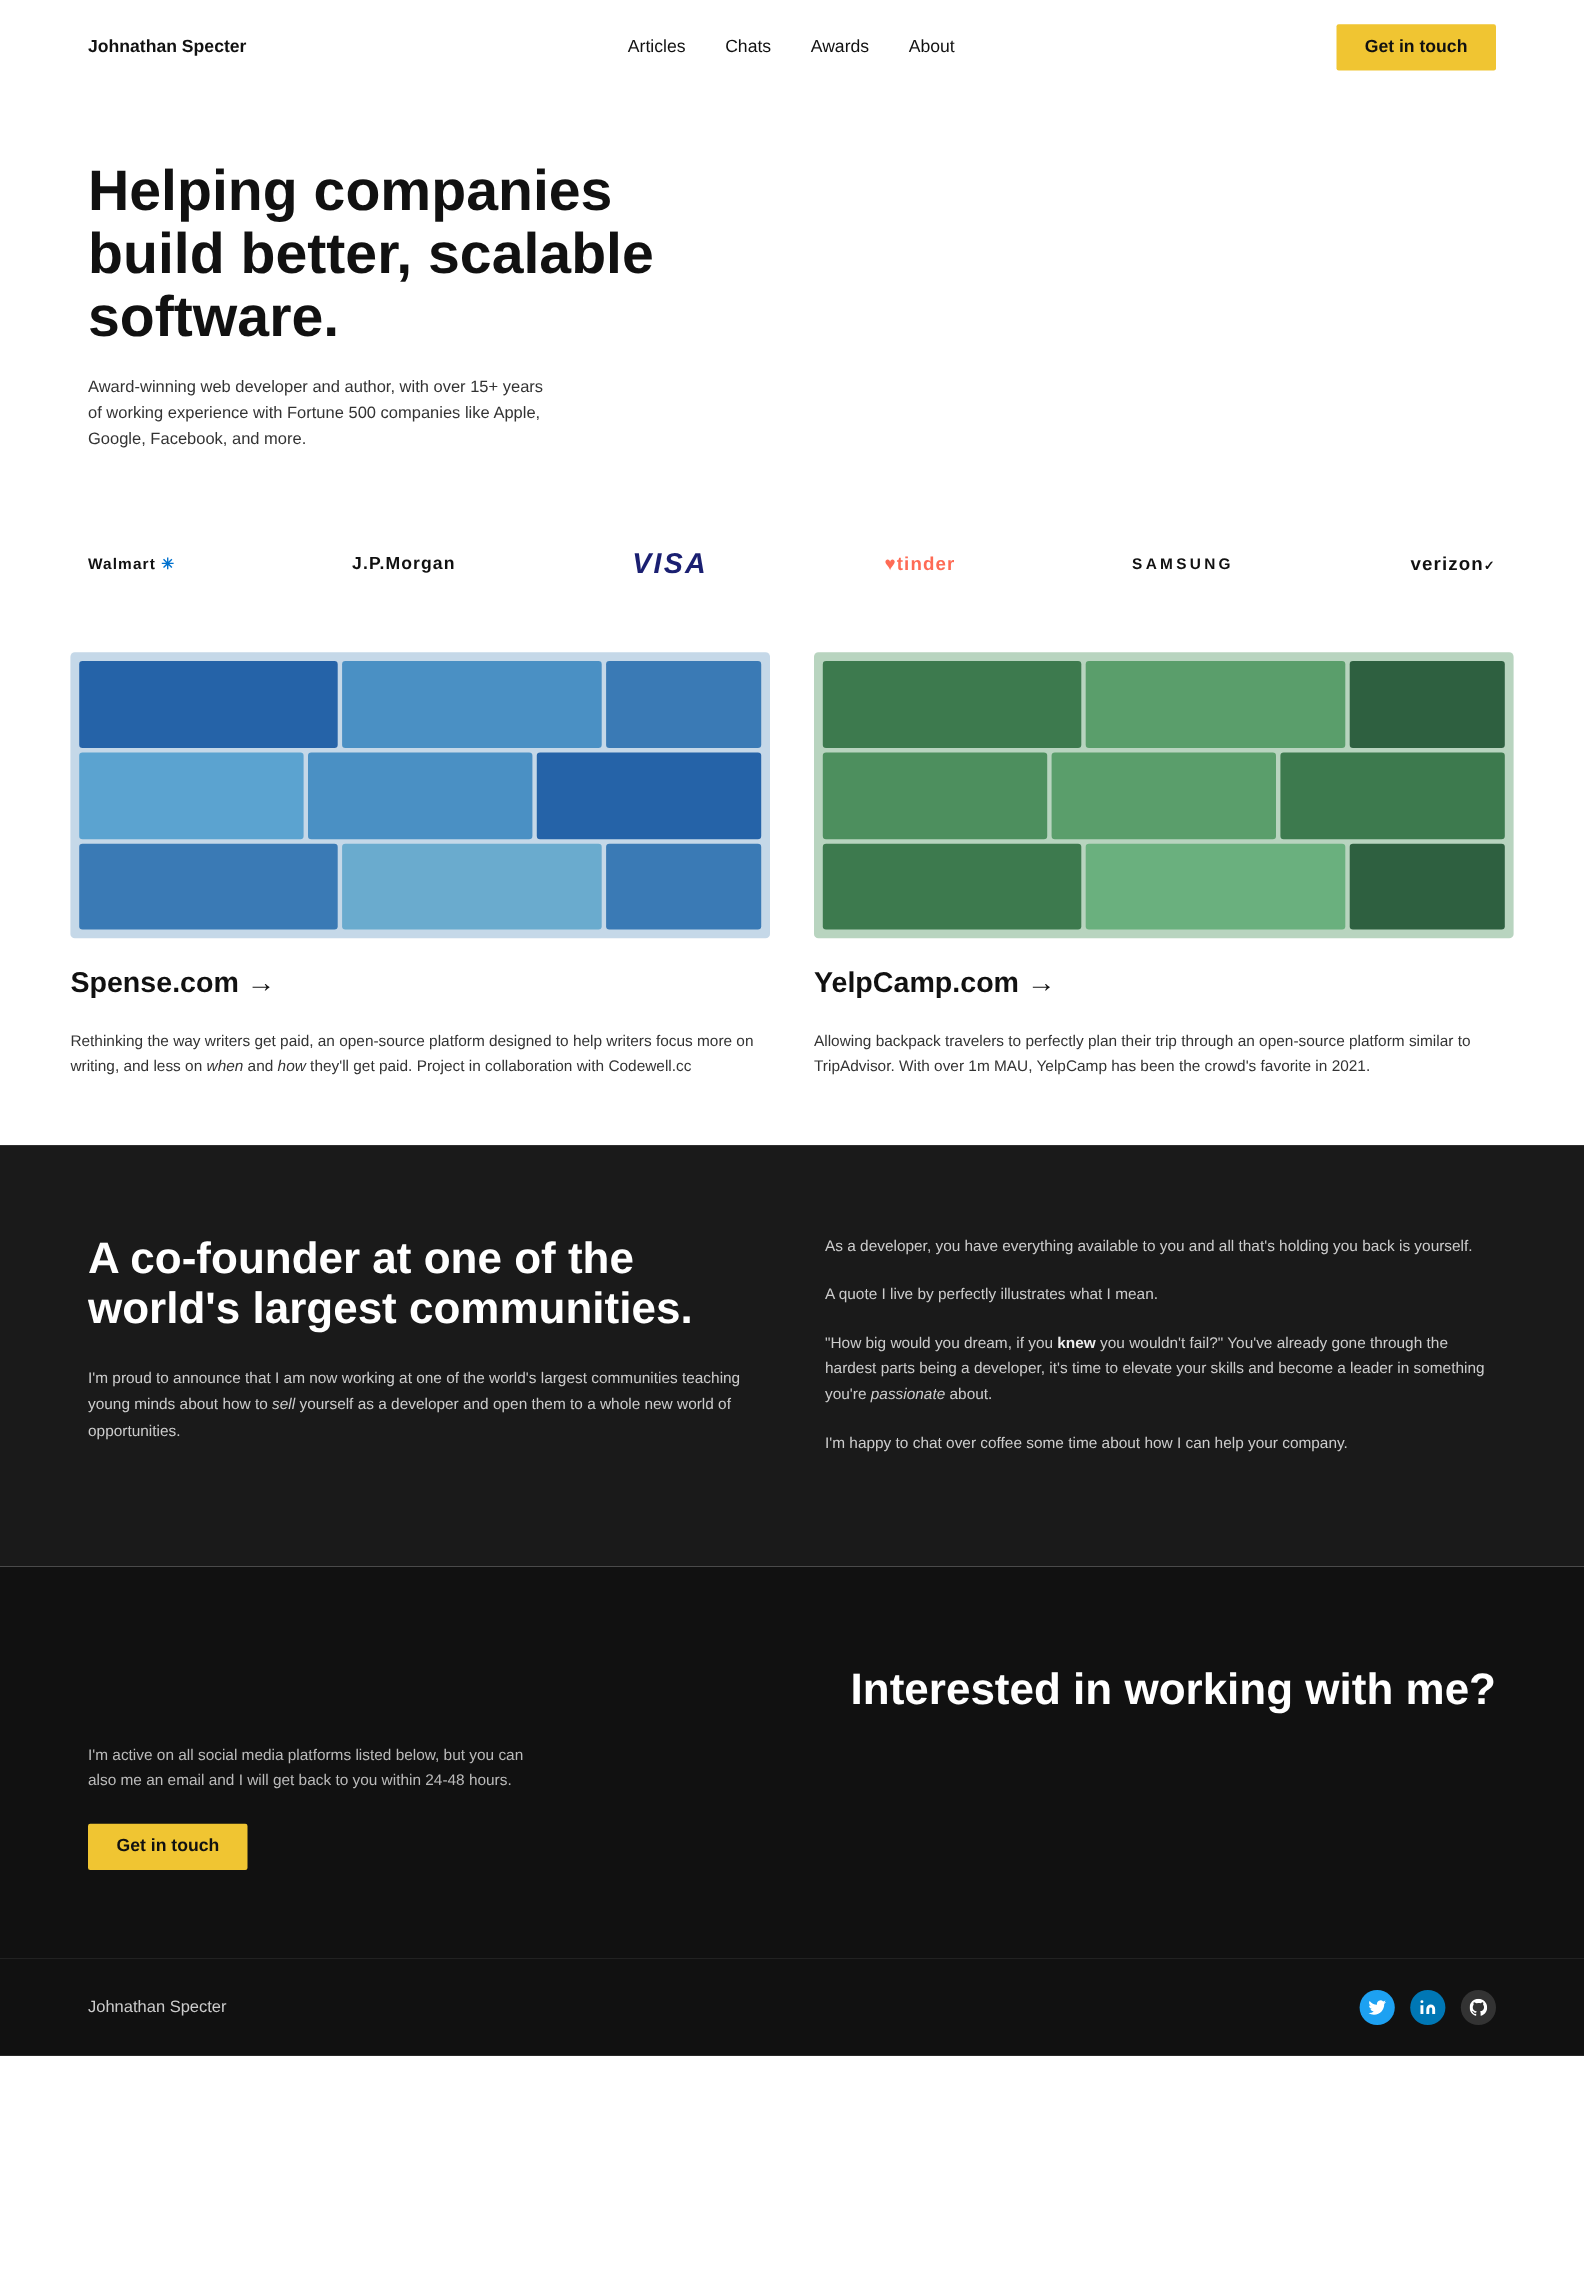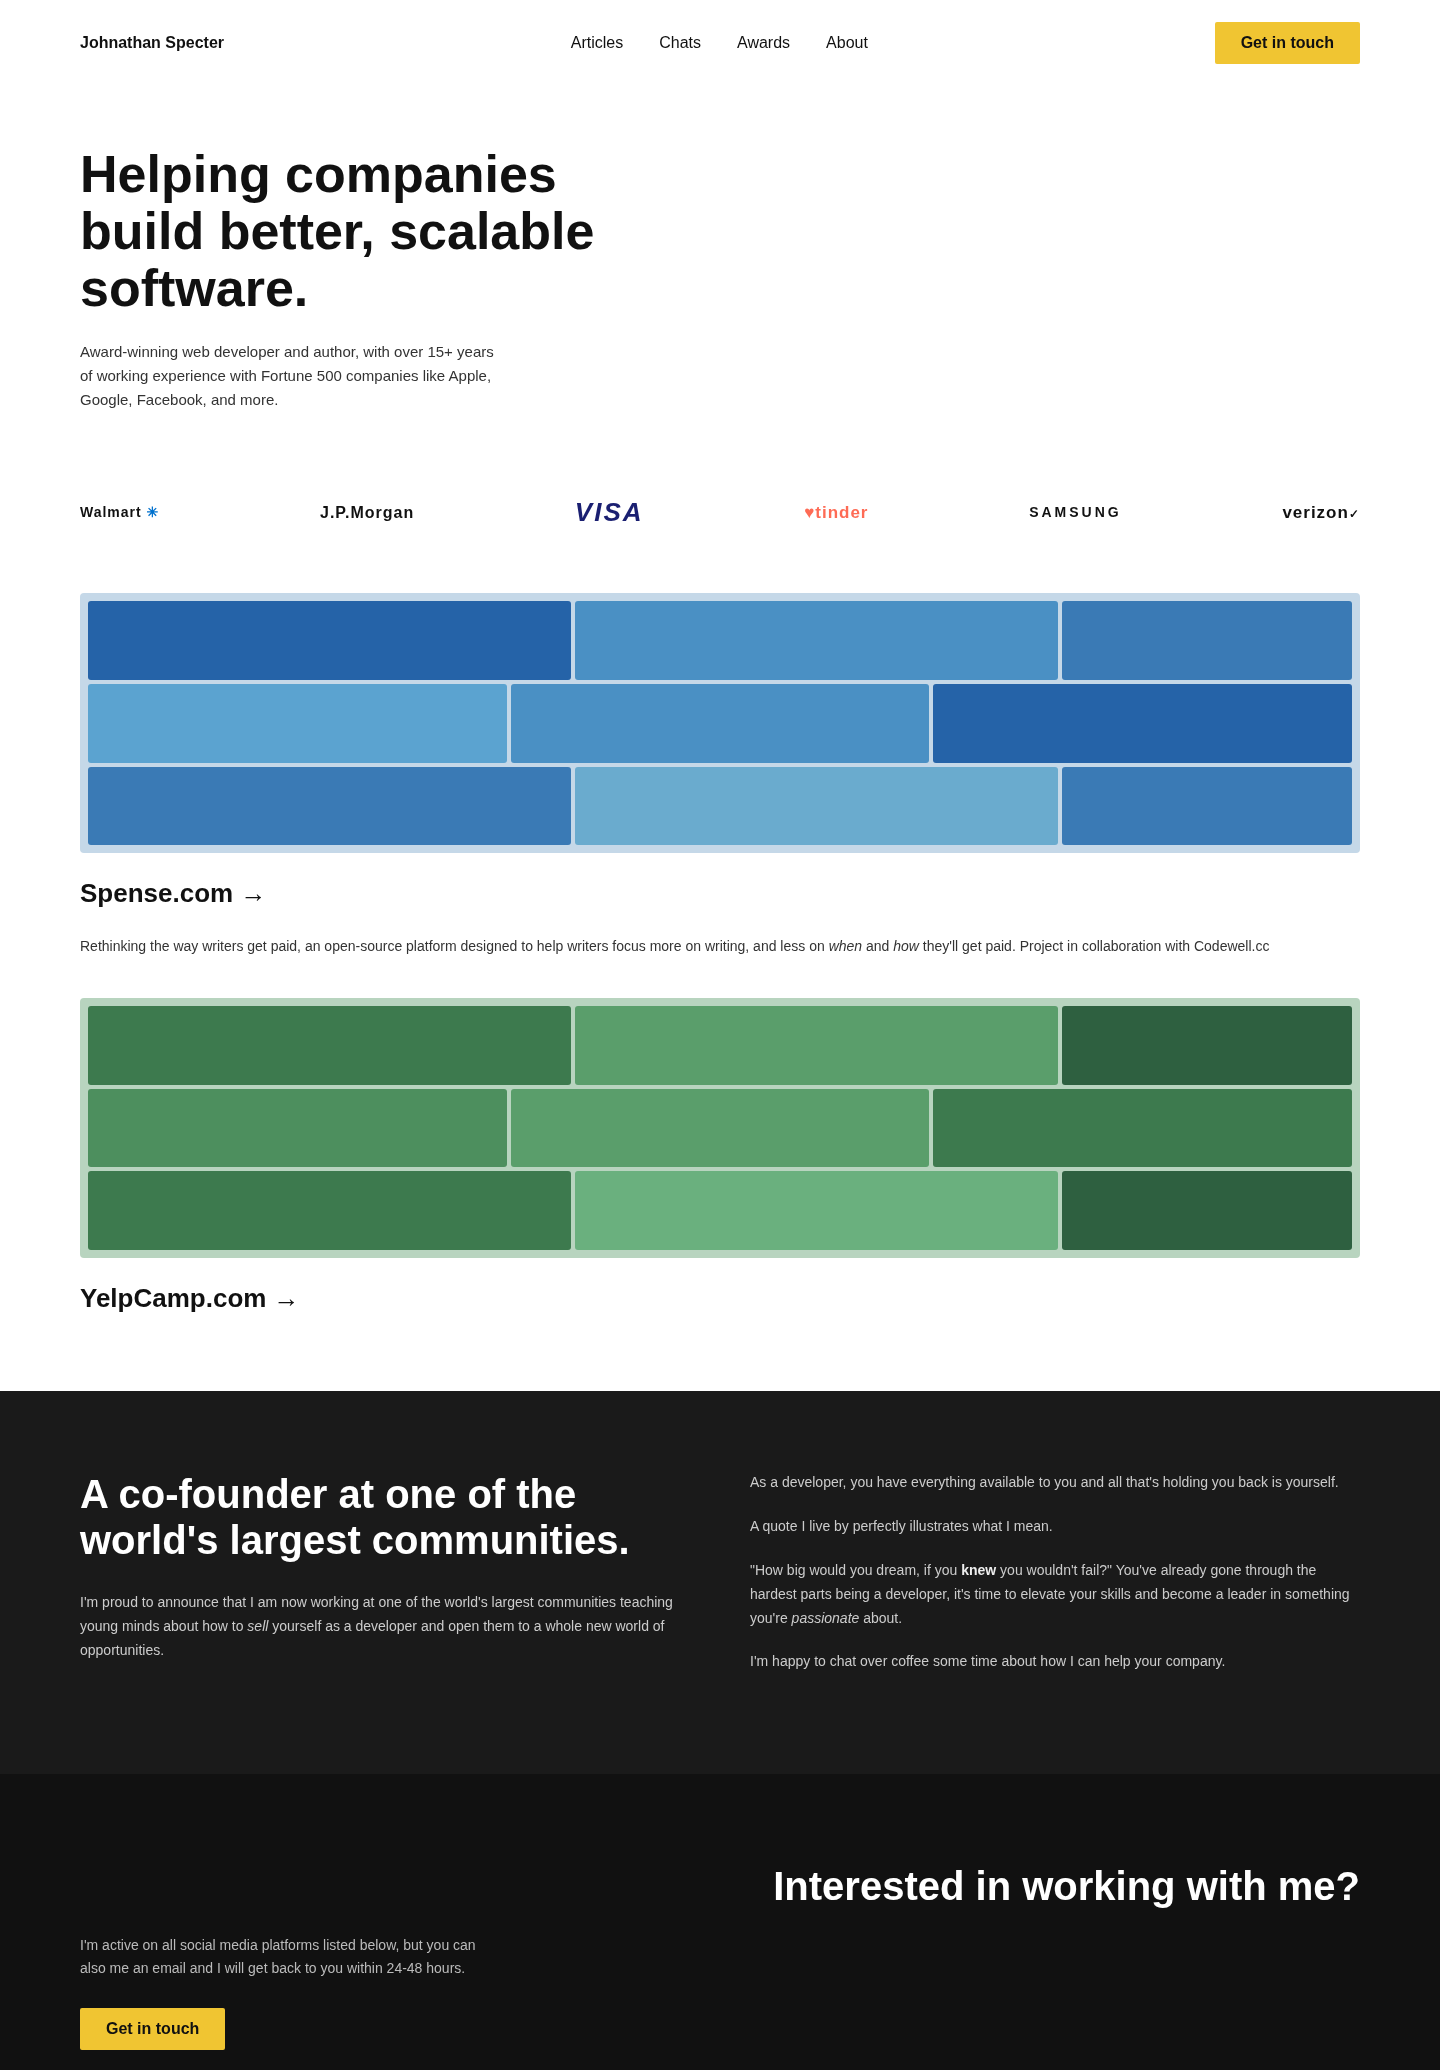--- a/index.html
+++ b/index.html
@@ -84,23 +84,23 @@
     .logo-visa { font-size: 26px; font-style: italic; color: #1A1F71; letter-spacing: 2px; }
     .logo-tinder { color: #FE6B55; font-size: 17px; }
     .logo-tinder span { font-style: normal; }
     .logo-samsung { letter-spacing: 3px; font-size: 14px; font-weight: 900; }
     .logo-verizon { font-size: 17px; }
     .logo-jpmorgan { font-size: 16px; }
 
     
     .projects {
       display: grid;
-      grid-template-columns: 1fr;
+      grid-template-columns: 1fr 1fr;
       gap: 40px;
-      padding: 0 80px 60px;
+      padding: 0 64px 60px;
       max-width: 1440px;
     }
     .project-card {}
     .project-img {
       width: 100%;
       height: 260px;
       background: #c5d8e8;
       border-radius: 4px;
       margin-bottom: 20px;
       overflow: hidden;
@@ -331,20 +331,21 @@
           <div class="img-block yelp-top"></div>
         </div>
         <div class="img-row">
           <div class="img-block" style="background:#3d7a4e;"></div>
           <div class="img-block" style="background:#6ab07e;"></div>
           <div class="img-block yelp-sm"></div>
         </div>
       </div>
     </div>
     <h2 class="project-title">YelpCamp.com →</h2>
+    <p class="project-desc">Allowing backpack travelers to perfectly plan their trip through an open-source platform similar to TripAdvisor. With over 1m MAU, YelpCamp has been the crowd's favorite in 2021.</p>
   </div>
 </div>
 
 <div class="full-dark">
   <div class="about-section">
     <div class="about-left">
       <h2>A co-founder at one of the world's largest communities.</h2>
       <p>
         I'm proud to announce that I am now working at one of the world's largest communities teaching young minds about how to <em>sell</em> yourself as a developer and open them to a whole new world of opportunities.
       </p>

